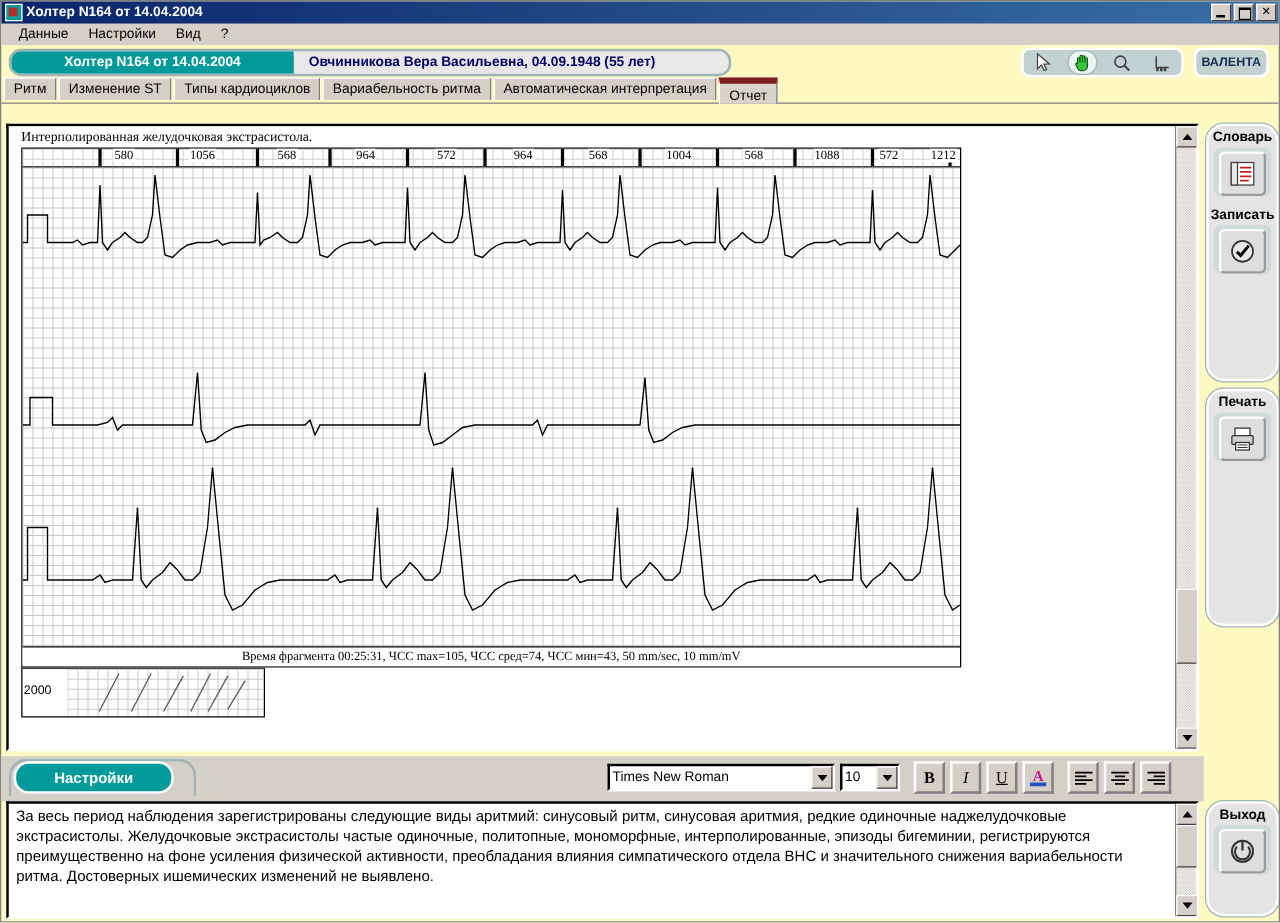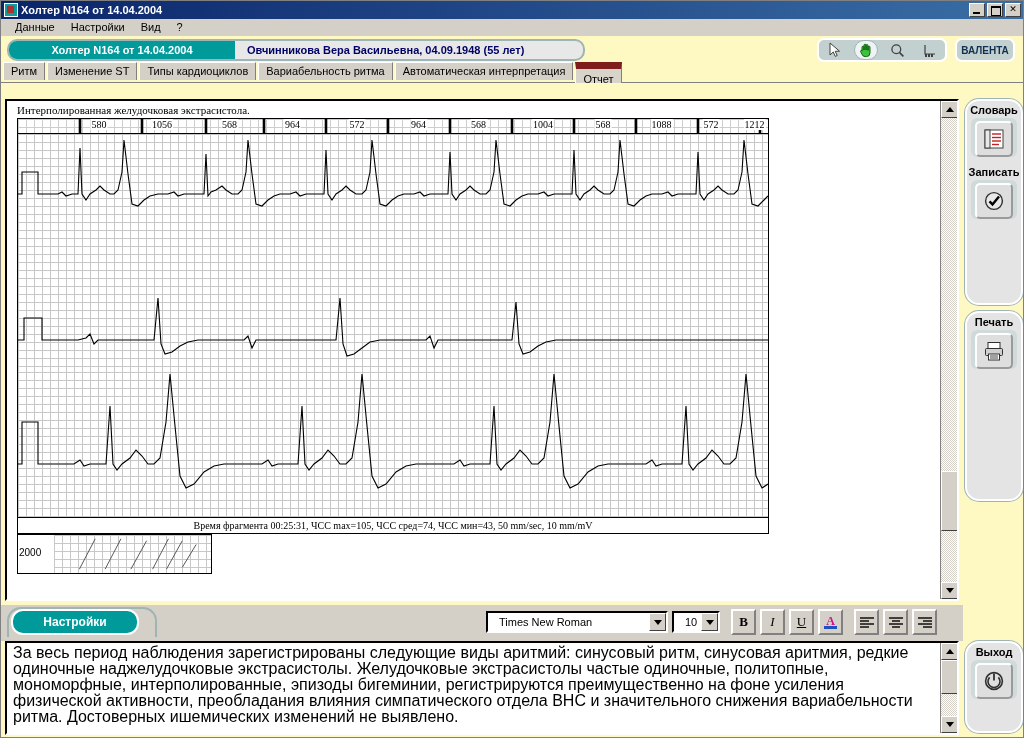--- a/index.html
+++ b/index.html
@@ -118,21 +118,21 @@
     font-size: 11px; color: #000;
     padding: 2px 7px 3px 7px;
     background: #d4d0c8;
     border: 1px solid #ffffff;
     border-right-color: #808080; border-bottom: none;
     white-space: nowrap; height: 18px;
   }
   .tab.active {
     background: #d8d4cc; height: 21px;
     padding-top: 4px; font-weight: normal;
-    border-top: 7px solid #7f1d1d;
+    border-top: 5px solid #7f1d1d;
     position: relative; z-index: 3;
   }
 
   
   #body-area {
     position: absolute; left: 0; top: 96px;
     width: 1024px; height: 642px;
     display: flex;
   }
   #left-col { width: 962px; position: relative; }
@@ -264,21 +264,21 @@
   #fmt-tools {
     position: absolute; left: 485px; top: 4px;
     display: flex; align-items: center; gap: 4px;
   }
   .combo {
     height: 22px; background: #ffffff;
     border: 2px inset #808080;
     border-top-color: #404040; border-left-color: #404040;
     border-right-color: #ffffff; border-bottom-color: #ffffff;
     display: flex; align-items: center;
-    font-size: 11px; padding-left: 11px;
+    font-size: 11px; padding-left: 2px;
   }
   .combo-arrow {
     margin-left: auto; width: 17px; height: 18px;
     background: #d4d0c8;
     border: 1px solid #ffffff;
     border-right-color: #404040; border-bottom-color: #404040;
     display: flex; align-items: center; justify-content: center;
   }
   .fbtn {
     width: 25px; height: 26px;
@@ -296,21 +296,21 @@
     position: absolute; left: 4px; top: 544px;
     width: 954px; height: 94px;
     background: #ffffff;
     border: 2px inset #808080;
     border-top-color: #404040; border-left-color: #404040;
     border-right-color: #ffffff; border-bottom-color: #ffffff;
     overflow: hidden;
   }
   #concl-text {
     padding: 2px 6px;
-    font-size: 16px; color: #000; line-height: 16px;
+    font-size: 12px; color: #000; line-height: 16px;
     width: 930px;
   }
 
   
   .side-group {
     position: absolute; left: 2px; width: 58px;
     background: #e4e4e4;
     border: 2px solid #ffffff;
     border-radius: 14px;
     box-shadow: 0 0 0 1px #9fb4b4;

